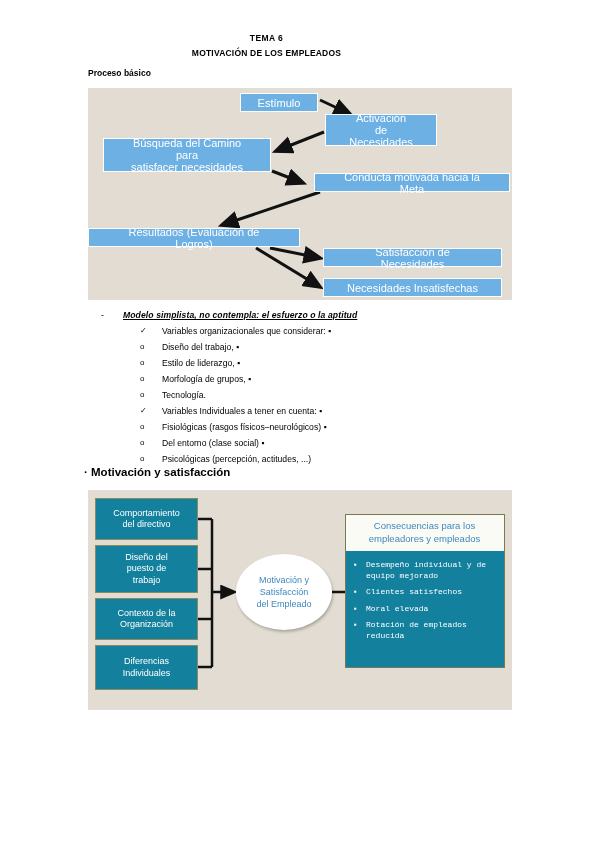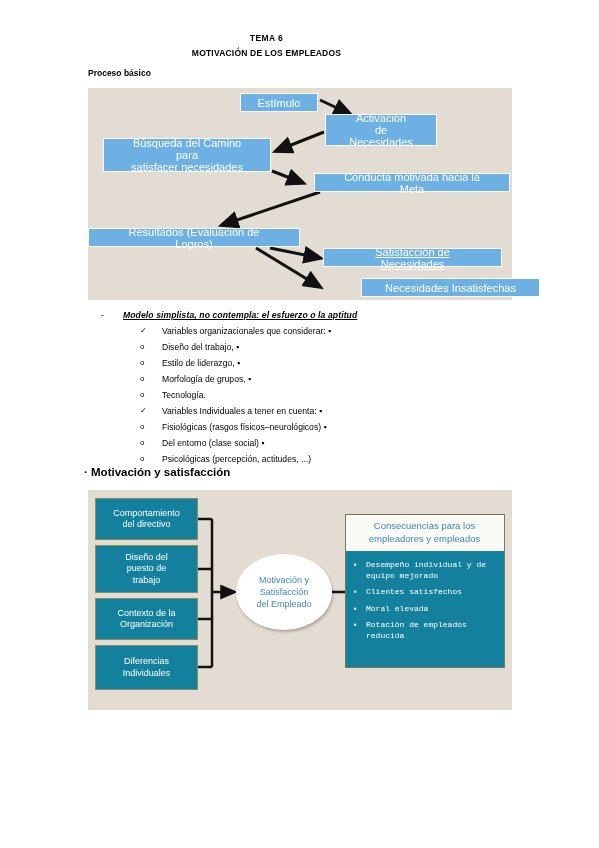--- a/index.html
+++ b/index.html
@@ -66,22 +66,22 @@
     justify-content: center;
     box-sizing: border-box;
     padding: 1px 20px;
     border: 1px solid #FFFFFF;
   }
   .d1-estimulo   { left: 152px; top: 5px;   width: 78px;  height: 19px; }
   .d1-activacion { left: 237px; top: 26px;  width: 112px; height: 32px; }
   .d1-busqueda   { left: 15px;  top: 50px;  width: 168px; height: 34px; }
   .d1-conducta   { left: 206px; top: 85px;  width: 196px; height: 19px; margin-left: 20px; }
   .d1-resultados { left: 0px;   top: 140px; width: 212px; height: 19px; }
-  .d1-satisfaccion { left: 235px; top: 160px; width: 179px; height: 19px; text-decoration: underline; }
-  .d1-insatisfechas{ left: 235px; top: 190px; width: 179px; height: 19px; margin-left: 38px; }
+  .d1-satisfaccion { left: 235px; top: 160px; width: 179px; height: 19px; }
+  .d1-insatisfechas{ left: 235px; top: 190px; width: 179px; height: 19px; }
 
   .d1-arrows {
     position: absolute;
     left: 0; top: 0;
     width: 424px; height: 212px;
     pointer-events: none;
   }
 
   
   .bullets {

